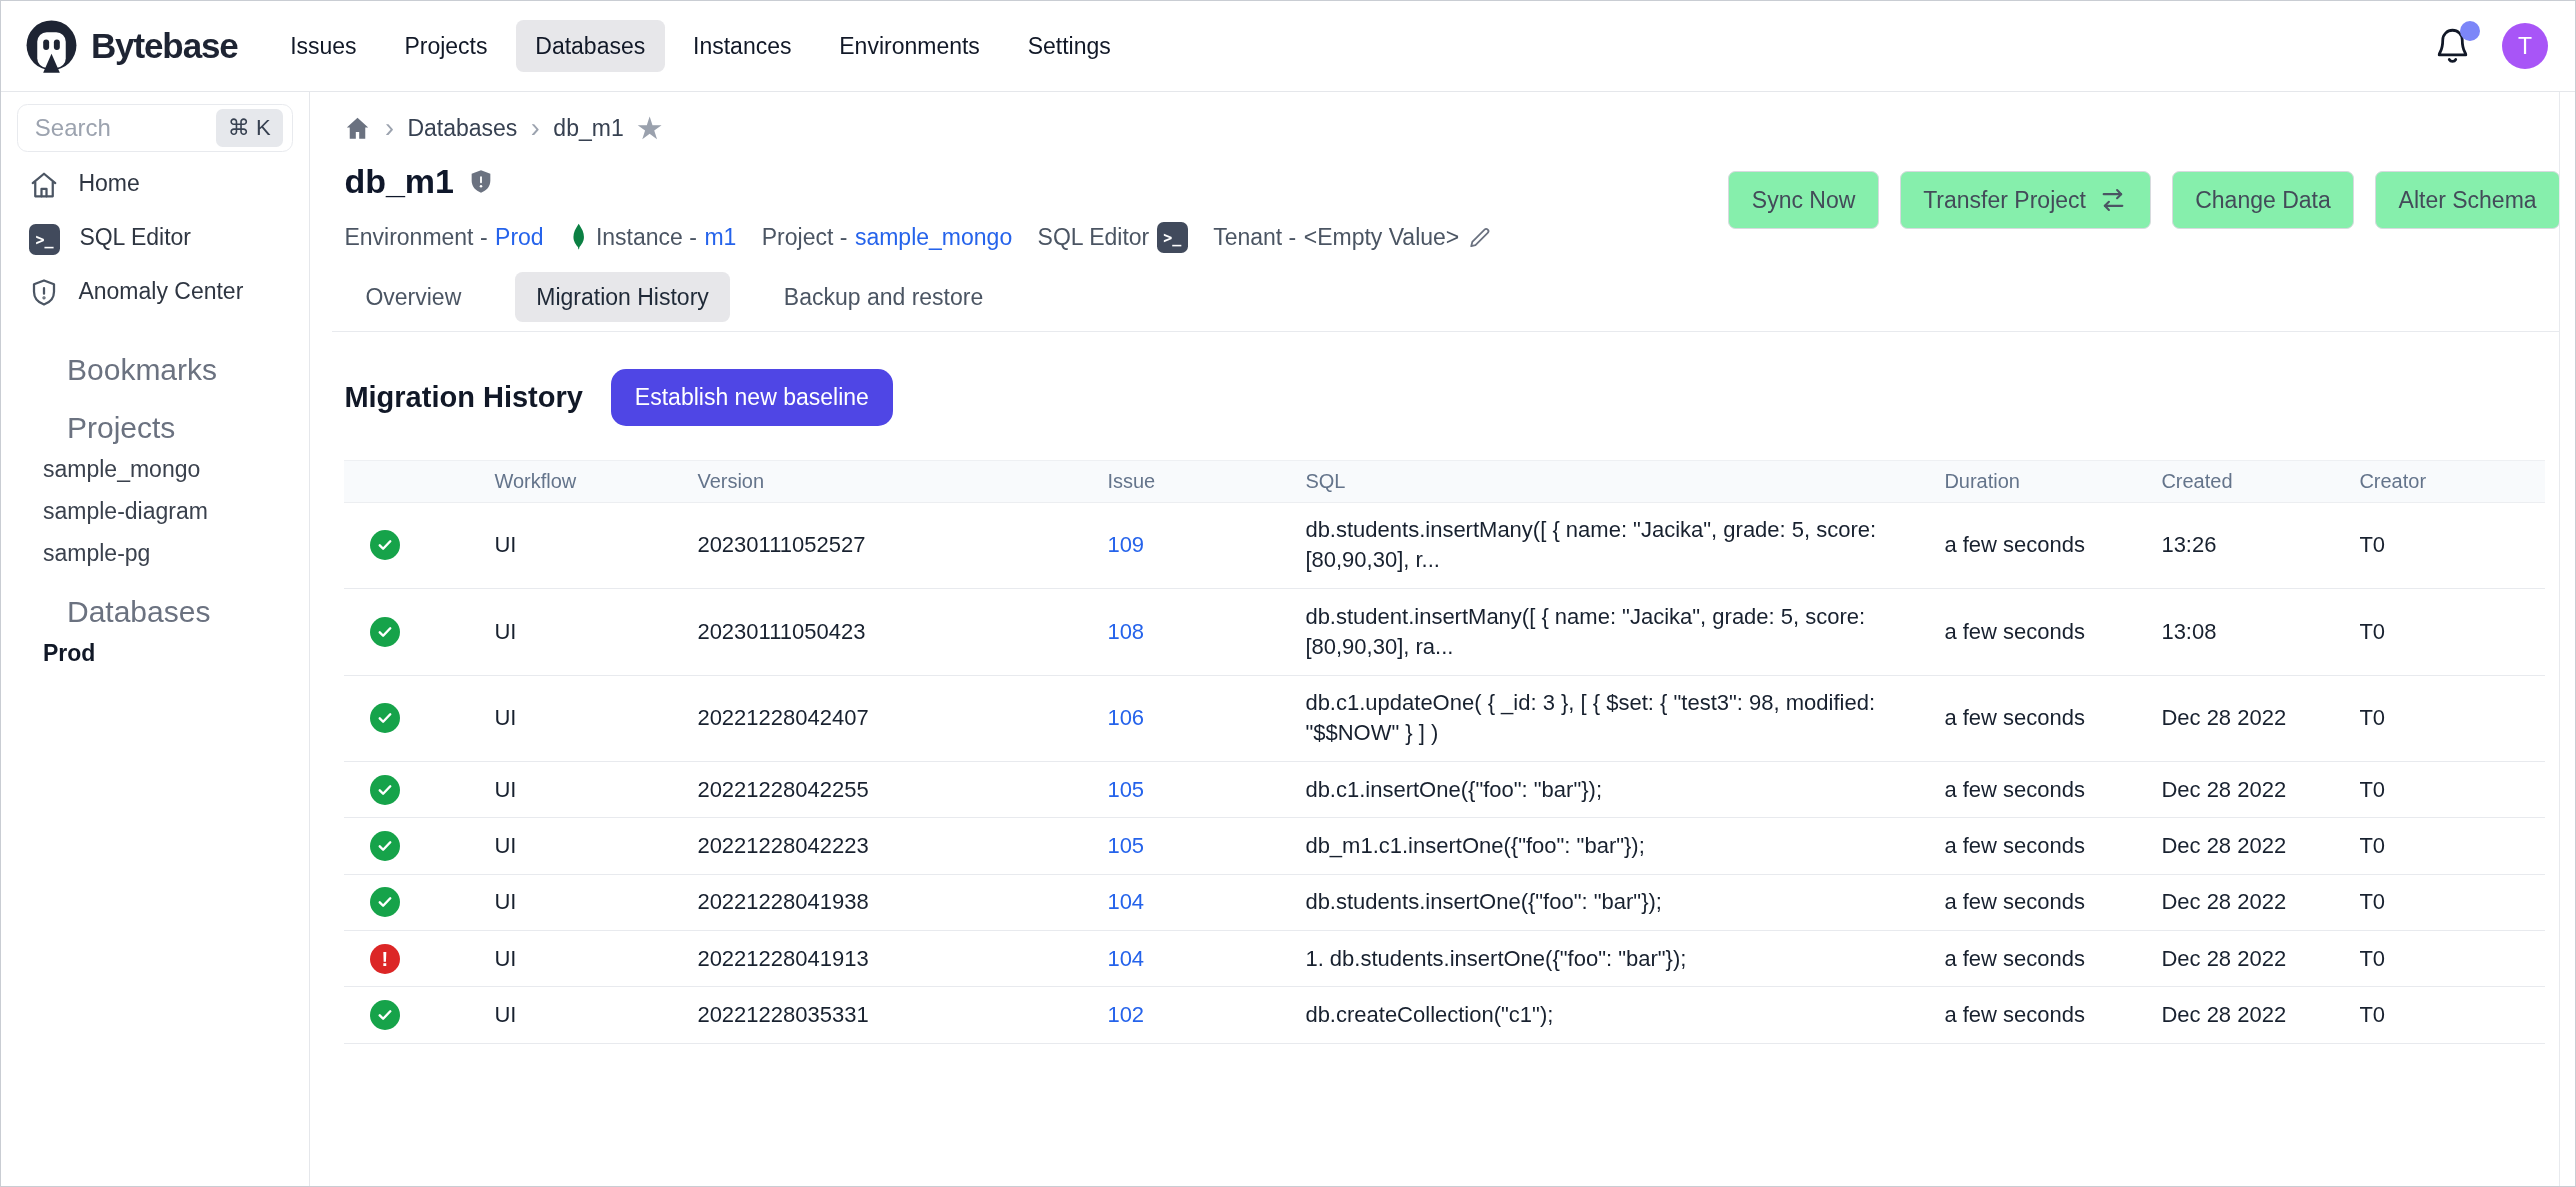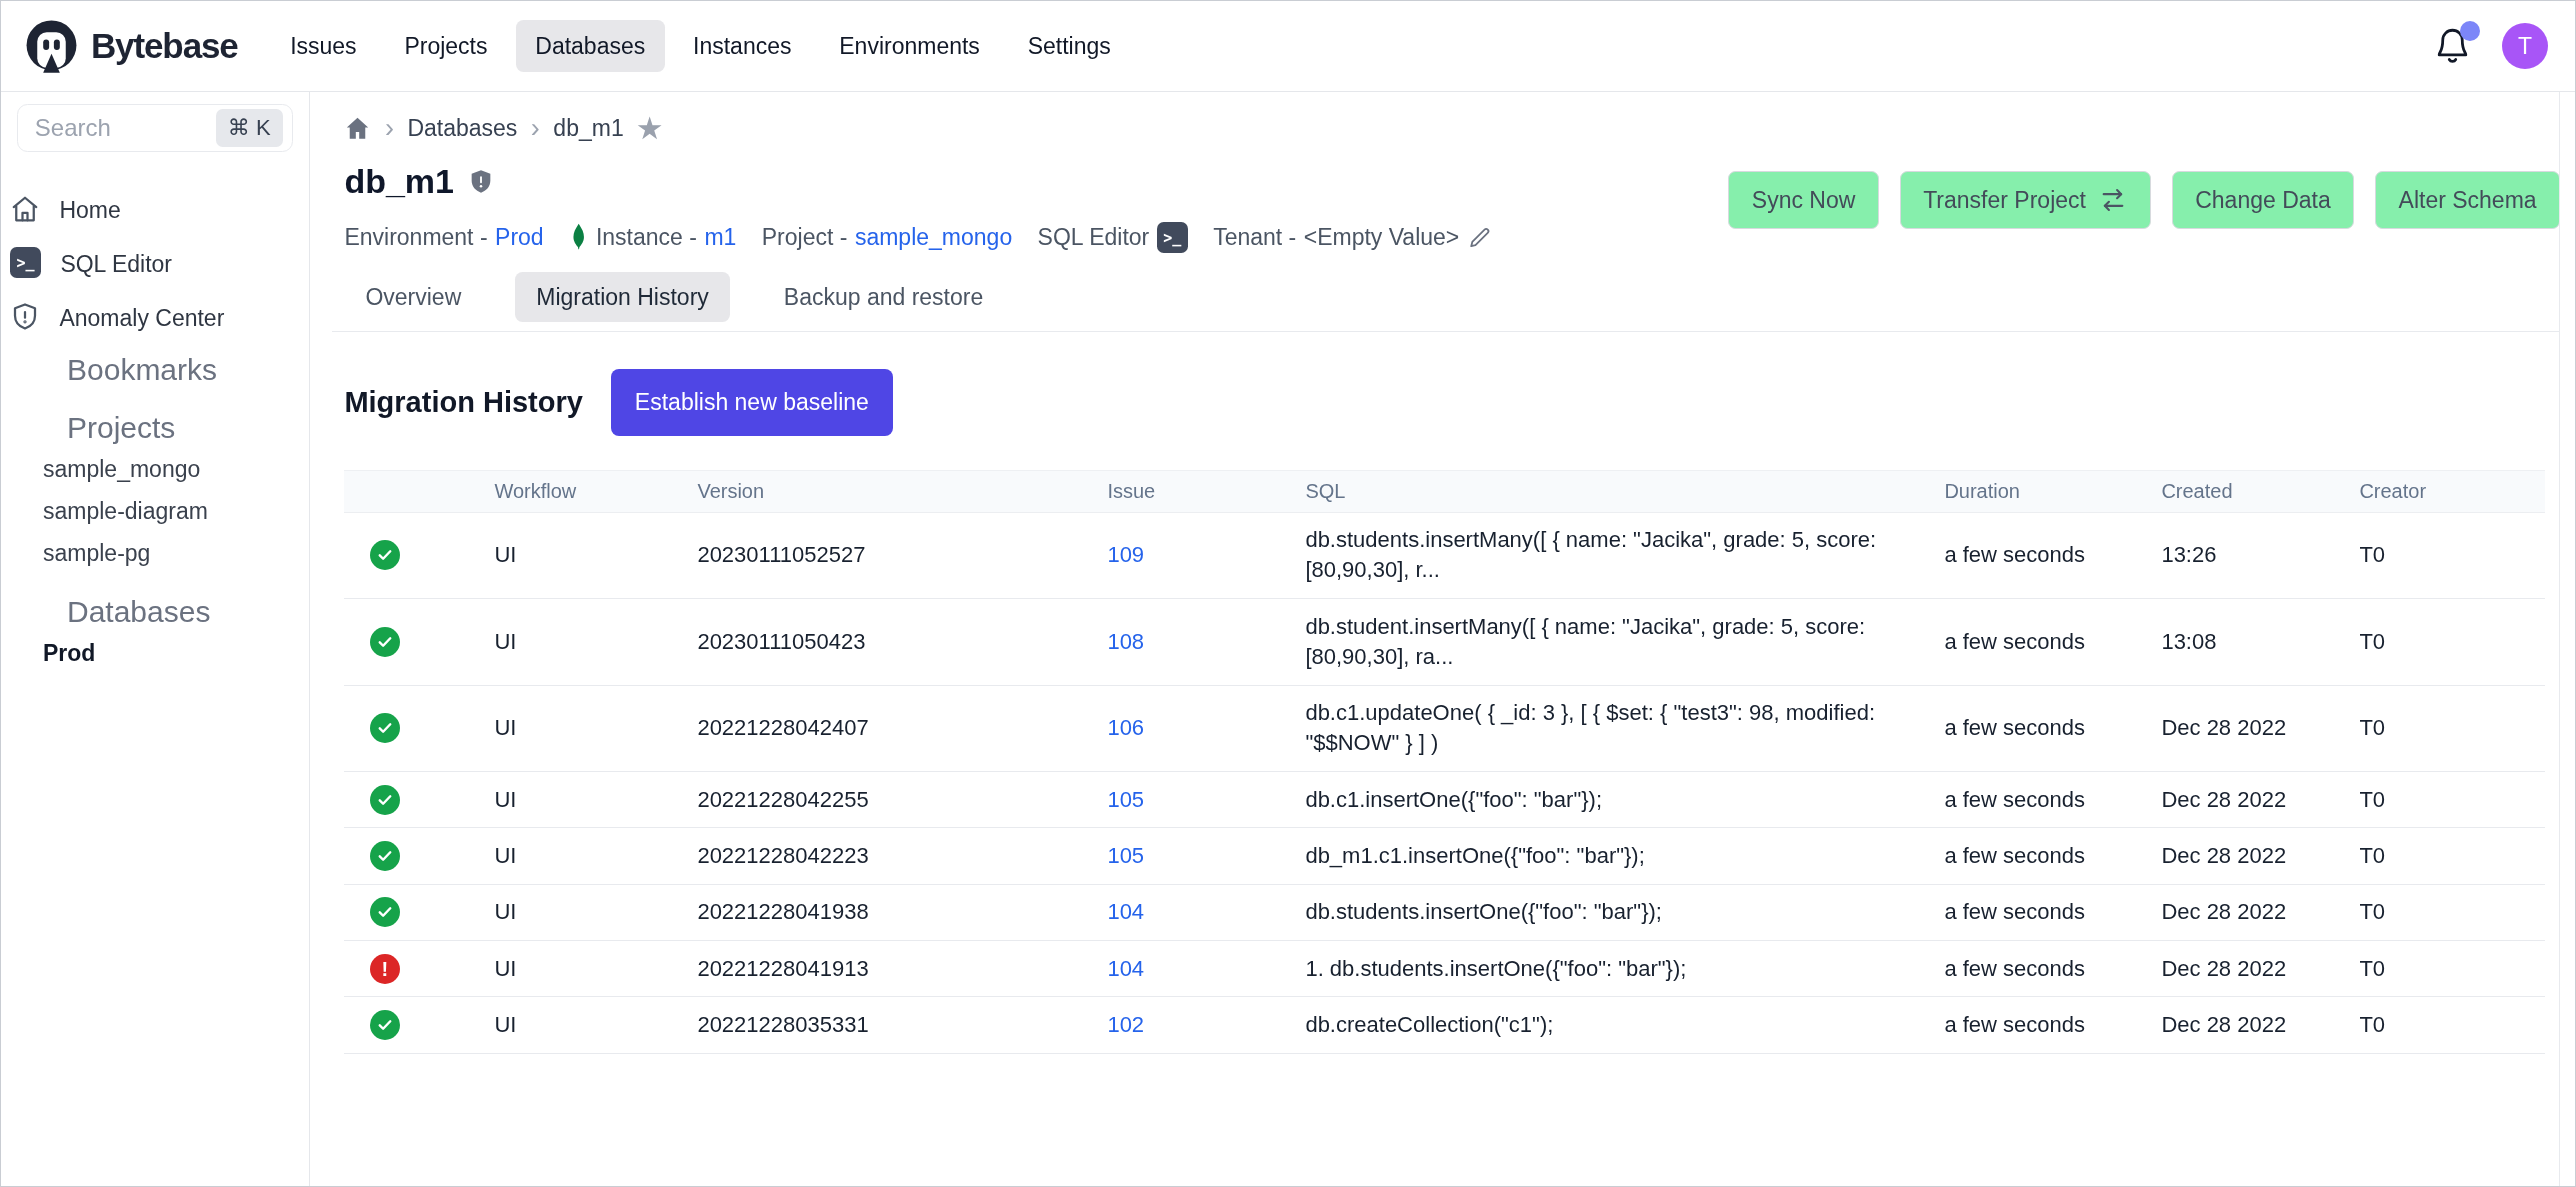--- a/index.html
+++ b/index.html
@@ -21,21 +21,21 @@
   .bell{position:relative;cursor:pointer;}
   .bell svg{width:39px;height:39px;display:block;}
   .bell-dot{position:absolute;top:-6px;right:-7.5px;width:20px;height:20px;border-radius:50%;background:var(--dot,#7c86f8);}
   .avatar{width:46px;height:46px;border-radius:50%;background:var(--avatar,#a855f7);color:#fff;font-size:23px;display:flex;align-items:center;justify-content:center;cursor:pointer;}
   
   .layout{flex:1;display:flex;min-height:0;}
   .sidebar{flex:0 0 309px;border-right:0.7px solid #e5e7eb;padding-top:12px;}
   .search-box{margin:0 16.4px 18px 16.4px;height:48px;border:1.5px solid #e8eaee;border-radius:10.5px;display:flex;align-items:center;padding:0 9px 0 16.4px;cursor:text;}
   .search-ph{color:#9ca3af;font-size:24px;}
   .search-kbd{margin-left:auto;background:#e6e8ec;border-radius:6.7px;padding:6px 12px;font-size:22px;color:#374151;}
-  .side-nav-item{height:54px;display:flex;align-items:flex-end;gap:19.4px;padding-left:9px;font-size:23px;color:#2f3642;cursor:pointer;}
+  .side-nav-item{height:54px;display:flex;align-items:flex-start;gap:19.4px;padding-left:28px;font-size:23px;color:#2f3642;cursor:pointer;}
   .side-nav-item svg{width:30px;height:30px;flex:0 0 30px;}
   .term-badge{width:31px;height:31px;background:#414a5c;border-radius:6.7px;color:#fff;display:inline-flex;align-items:center;justify-content:center;font-size:15px;font-weight:700;font-family:"DejaVu Sans Mono",monospace;flex:0 0 31px;}
   .side-section-title{font-size:30px;color:#6b7280;padding-left:18px;margin-top:18px;height:40px;display:flex;align-items:center;margin-left:48px;}
   .side-list-item{height:42px;display:flex;align-items:center;padding-left:42px;font-size:23px;color:#3a414d;cursor:pointer;}
   .side-list-item.bold{font-weight:700;color:#111827;}
   
   .main{flex:1;min-width:0;position:relative;padding:0 15px 0 22.4px;}
   .main::after{content:"";position:absolute;top:0;right:15px;bottom:0;width:0.7px;background:#e8eaee;}
   .breadcrumb{display:flex;align-items:center;gap:12px;margin-top:21px;padding-left:12px;font-size:23px;color:#374151;}
   .crumb-home svg{width:27px;height:27px;display:block;}
@@ -53,21 +53,21 @@
   .meta-link{color:var(--link,#2563eb);cursor:pointer;text-decoration:none;}
   .leaf svg{width:19.4px;height:30px;display:block;}
   .pencil svg{width:25.4px;height:25.4px;display:block;}
   .tabs{display:flex;gap:33px;margin-top:19.4px;padding-left:12px;padding-bottom:9px;border-bottom:0.7px solid #e8eaee;align-items:center;}
   .tab{font-size:23px;color:#4b5563;padding:11.2px 21px;border-radius:7.5px;cursor:pointer;white-space:nowrap;}
   .tab.active{background:var(--pill,#e7e7ea);color:#1f2937;}
   
   .section{padding-left:12px;}
   .section-head{display:flex;align-items:center;gap:28px;margin-top:37px;}
   .section-head h2{margin:0;font-size:29px;font-weight:700;color:#111827;}
-  .baseline-btn{background:var(--accent,#4f46e5);color:#fff;font-size:23px;font-weight:500;border:none;height:67px;padding:4px 24px;border-radius:8px;display:flex;align-items:center;cursor:pointer;font-family:inherit;}
+  .baseline-btn{background:var(--accent,#4f46e5);color:#fff;font-size:23px;font-weight:500;border:none;height:57px;padding:4px 24px;border-radius:15px;display:flex;align-items:center;cursor:pointer;font-family:inherit;}
   .mtable{width:2201px;border-collapse:collapse;table-layout:fixed;margin-top:34px;}
   .mtable th{background:#f8fafc;font-size:20px;color:#64748b;font-weight:400;text-align:left;height:42px;padding:0 15px 0 0;border-top:0.7px solid #eef0f3;border-bottom:0.7px solid #eceef1;}
   .mtable td{font-size:22px;color:#18212f;padding:12.7px 30px 12.7px 0;border-bottom:0.7px solid #e8eaee;line-height:30px;vertical-align:middle;word-wrap:break-word;}
   .status{width:30px;height:30px;border-radius:50%;display:flex;align-items:center;justify-content:center;margin-left:25.4px;}
   .status.success{background:var(--success,#16a34a);}
   .status.error{background:var(--error,#dc2626);}
   .status svg{width:18px;height:18px;display:block;}
   .status .bang{color:#fff;font-size:20px;font-weight:700;line-height:1;}
   .issue-link{color:var(--link,#2563eb);cursor:pointer;text-decoration:none;}
   .c-sql{padding-right:45px !important;}

